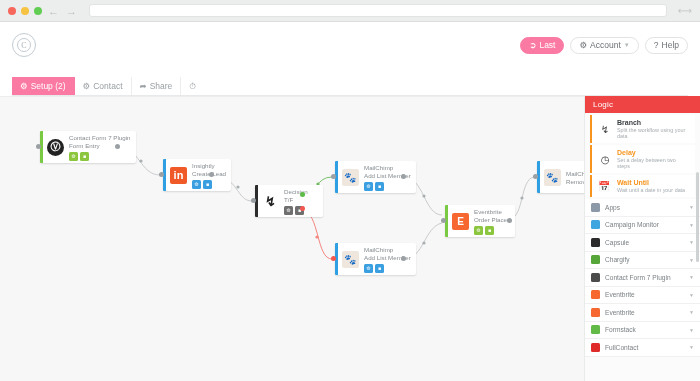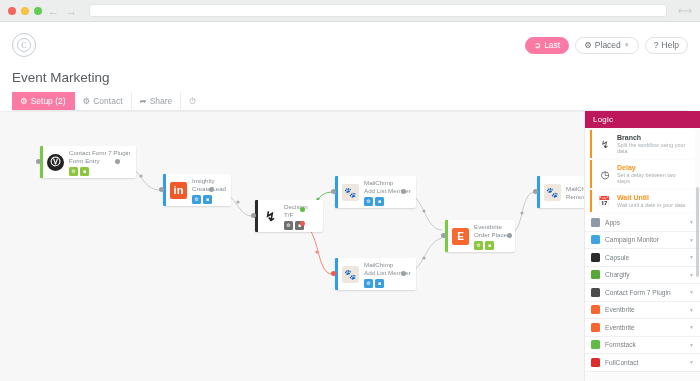--- a/index.html
+++ b/index.html
@@ -109,21 +109,21 @@
     background:#9aa0a4; z-index:4;
   }
   .port.green{background:#5dbb46;} .port.red{background:#f2584f;}
 
   
   .rpanel {
     width:116px; flex:0 0 116px; background:#fbfbfb;
     border-left:1px solid #e9eaea; overflow:hidden; position:relative;
   }
   .sec-head {
-    background:#be185d; color:#fff; font-size:8px; padding:4px 8px;
+    background:#ef4444; color:#fff; font-size:8px; padding:4px 8px;
     letter-spacing:.2px;
   }
   .logic-item {
     display:flex; align-items:center; gap:5px; padding:4px 6px;
     border-left:2px solid #f7941e; margin:2px 5px 2px 5px; background:#fff;
   }
   .logic-ic {
     width:14px; height:14px; flex:0 0 14px; display:flex;
     align-items:center; justify-content:center; font-size:10px; color:#3c3c3c;
   }
@@ -164,32 +164,31 @@
   <div class="logo">
     <div class="logo-inner">C</div>
   </div>
   <div class="hdr-right">
     <div class="btn pink">
       <span>➲</span>
       <span>Last</span>
     </div>
     <div class="btn">
       <span>⚙</span>
-      <span>Placed</span>
+      <span>Account</span>
       <span class="caret">▼</span>
     </div>
     <div class="btn">
       <span>?</span>
       <span>Help</span>
     </div>
   </div>
 </div>
 
 <div class="title-wrap">
-  <div class="page-title">Event Marketing</div>
   <div class="toolbar">
     <div class="tab active">
       <span>⚙</span>
       <span>Setup (2)</span>
     </div>
     <div class="tab">
       <span>⚙</span>
       <span>Contact</span>
     </div>
     <div class="tab">

